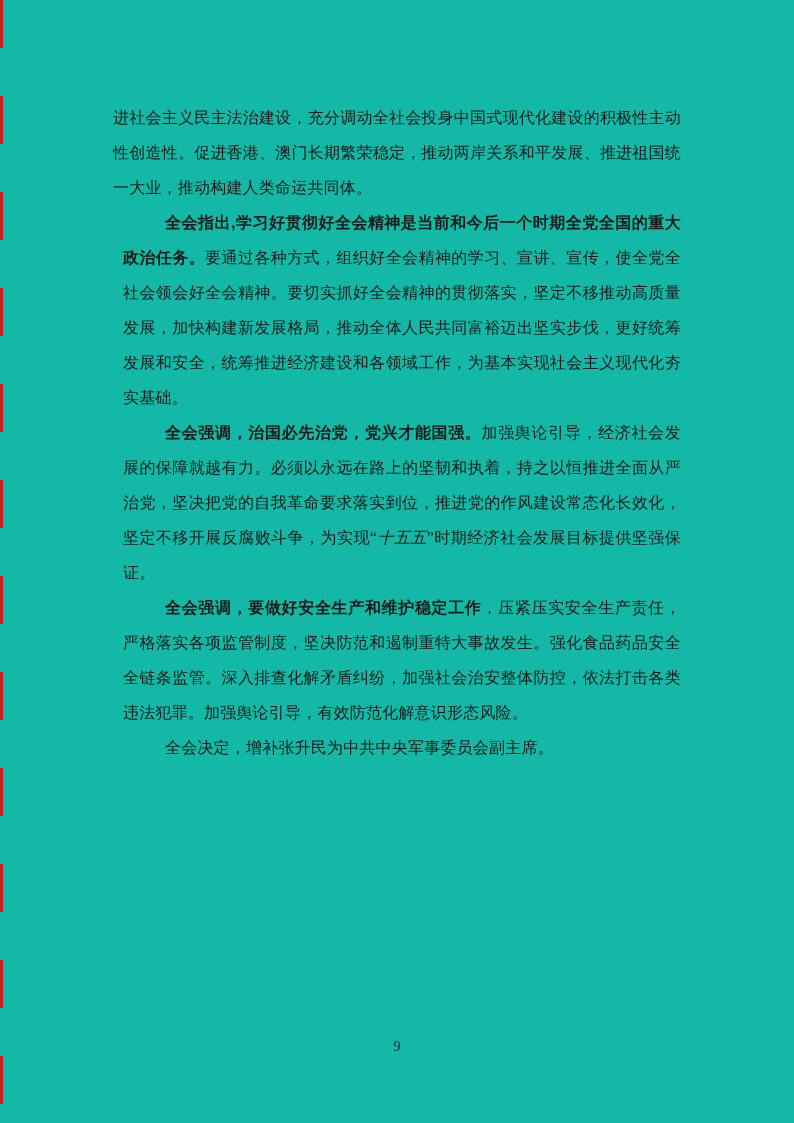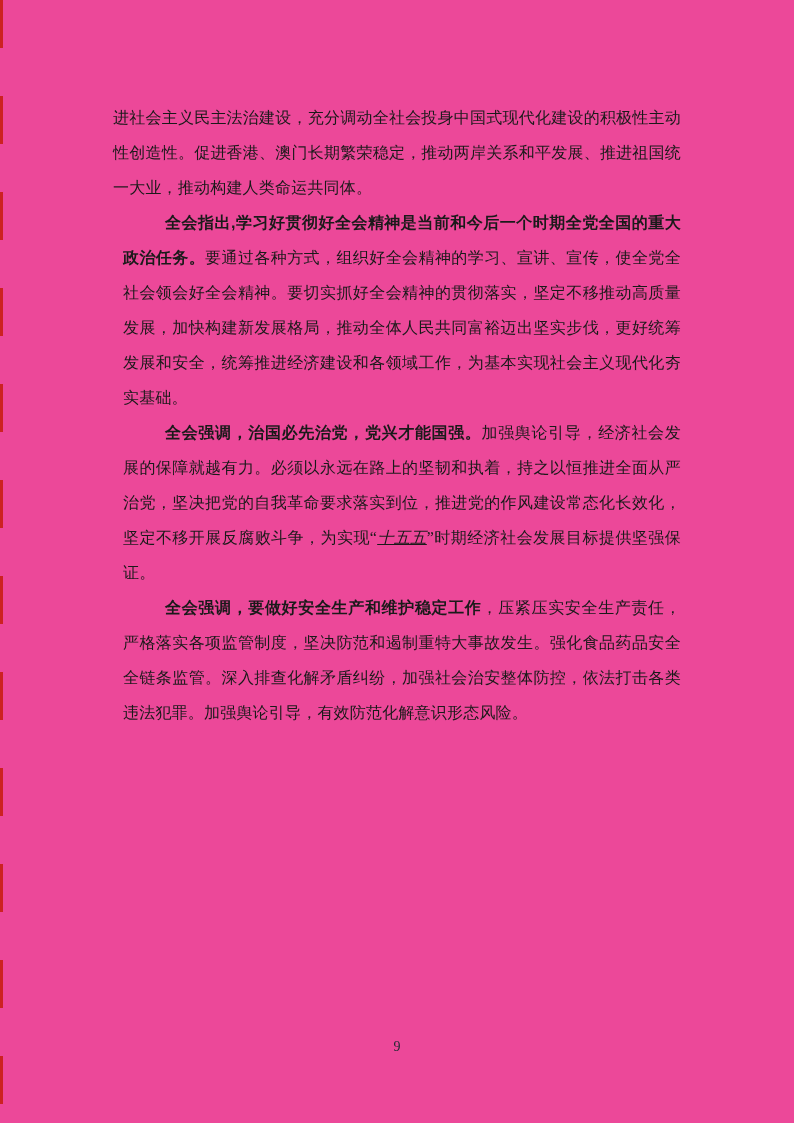--- a/index.html
+++ b/index.html
@@ -1,20 +1,20 @@
 <!DOCTYPE html>
 <html><head>
 <meta charset="utf-8">
 <style>
   html, body { margin: 0; padding: 0; background: #ffffff; }
   .page {
     position: relative;
     width: 794px;
     height: 1123px;
-    background: #ec4899;
+    background: #14b8a6;
     overflow: hidden;
     font-family: "Liberation Serif", serif;
   }
   .edge-marks {
     position: absolute;
     left: 0;
     top: 0;
     width: 3px;
     height: 100%;
     background: repeating-linear-gradient(180deg,
@@ -38,21 +38,20 @@
   }
   .para.indent { text-indent: 42px; margin-left: 10px; }
   .run-normal { font-family: "Liberation Serif", serif; }
   .run-bold {
     font-family: "Liberation Sans", sans-serif;
     font-weight: 700;
   }
   .run-kaiti {
     font-family: "Liberation Serif", serif;
     font-style: italic;
-    text-decoration: underline;
   }
   .page-number {
     position: absolute;
     left: 0;
     top: 1038px;
     width: 100%;
     text-align: center;
     font-size: 14px;
     line-height: 18px;
     color: #232a35;
@@ -62,15 +61,16 @@
 </head>
 <body>
 
 <div class="page">
   <div class="edge-marks" style="background: repeating-linear-gradient(rgb(204, 34, 34) 0px, rgb(204, 34, 34) 48px, rgba(0, 0, 0, 0) 48px, rgba(0, 0, 0, 0) 96px);"></div>
   <div class="content">
       <p class="para" style="color: rgb(26, 26, 26);"><span class="run-normal">进社会主义民主法治建设，充分调动全社会投身中国式现代化建设的积极性主动性创造性。促进香港、澳门长期繁荣稳定，推动两岸关系和平发展、推进祖国统一大业，推动构建人类命运共同体。</span></p>
       <p class="para indent" style="color: rgb(26, 26, 26);"><span class="run-bold">全会指出,学习好贯彻好全会精神是当前和今后一个时期全党全国的重大政治任务。</span><span class="run-normal">要通过各种方式，组织好全会精神的学习、宣讲、宣传，使全党全社会领会好全会精神。要切实抓好全会精神的贯彻落实，坚定不移推动高质量发展，加快构建新发展格局，推动全体人民共同富裕迈出坚实步伐，更好统筹发展和安全，统筹推进经济建设和各领域工作，为基本实现社会主义现代化夯实基础。</span></p>
       <p class="para indent" style="color: rgb(26, 26, 26);"><span class="run-bold">全会强调，治国必先治党，党兴才能国强。</span><span class="run-normal">加强舆论引导，经济社会发展的保障就越有力。必须以永远在路上的坚韧和执着，持之以恒推进全面从严治党，坚决把党的自我革命要求落实到位，推进党的作风建设常态化长效化，坚定不移开展反腐败斗争，为实现“</span><span class="run-kaiti">十五五</span><span class="run-normal">”时期经济社会发展目标提供坚强保证。</span></p>
       <p class="para indent" style="color: rgb(26, 26, 26);"><span class="run-bold">全会强调，要做好安全生产和维护稳定工作</span><span class="run-normal">，压紧压实安全生产责任，严格落实各项监管制度，坚决防范和遏制重特大事故发生。强化食品药品安全全链条监管。深入排查化解矛盾纠纷，加强社会治安整体防控，依法打击各类违法犯罪。加强舆论引导，有效防范化解意识形态风险。</span></p>
+      <p class="para indent" style="color: rgb(26, 26, 26);"><span class="run-normal">全会决定，增补张升民为中共中央军事委员会副主席。</span></p>
     </div>
   <div class="page-number">9</div>
 </div>
 
 </body></html>

